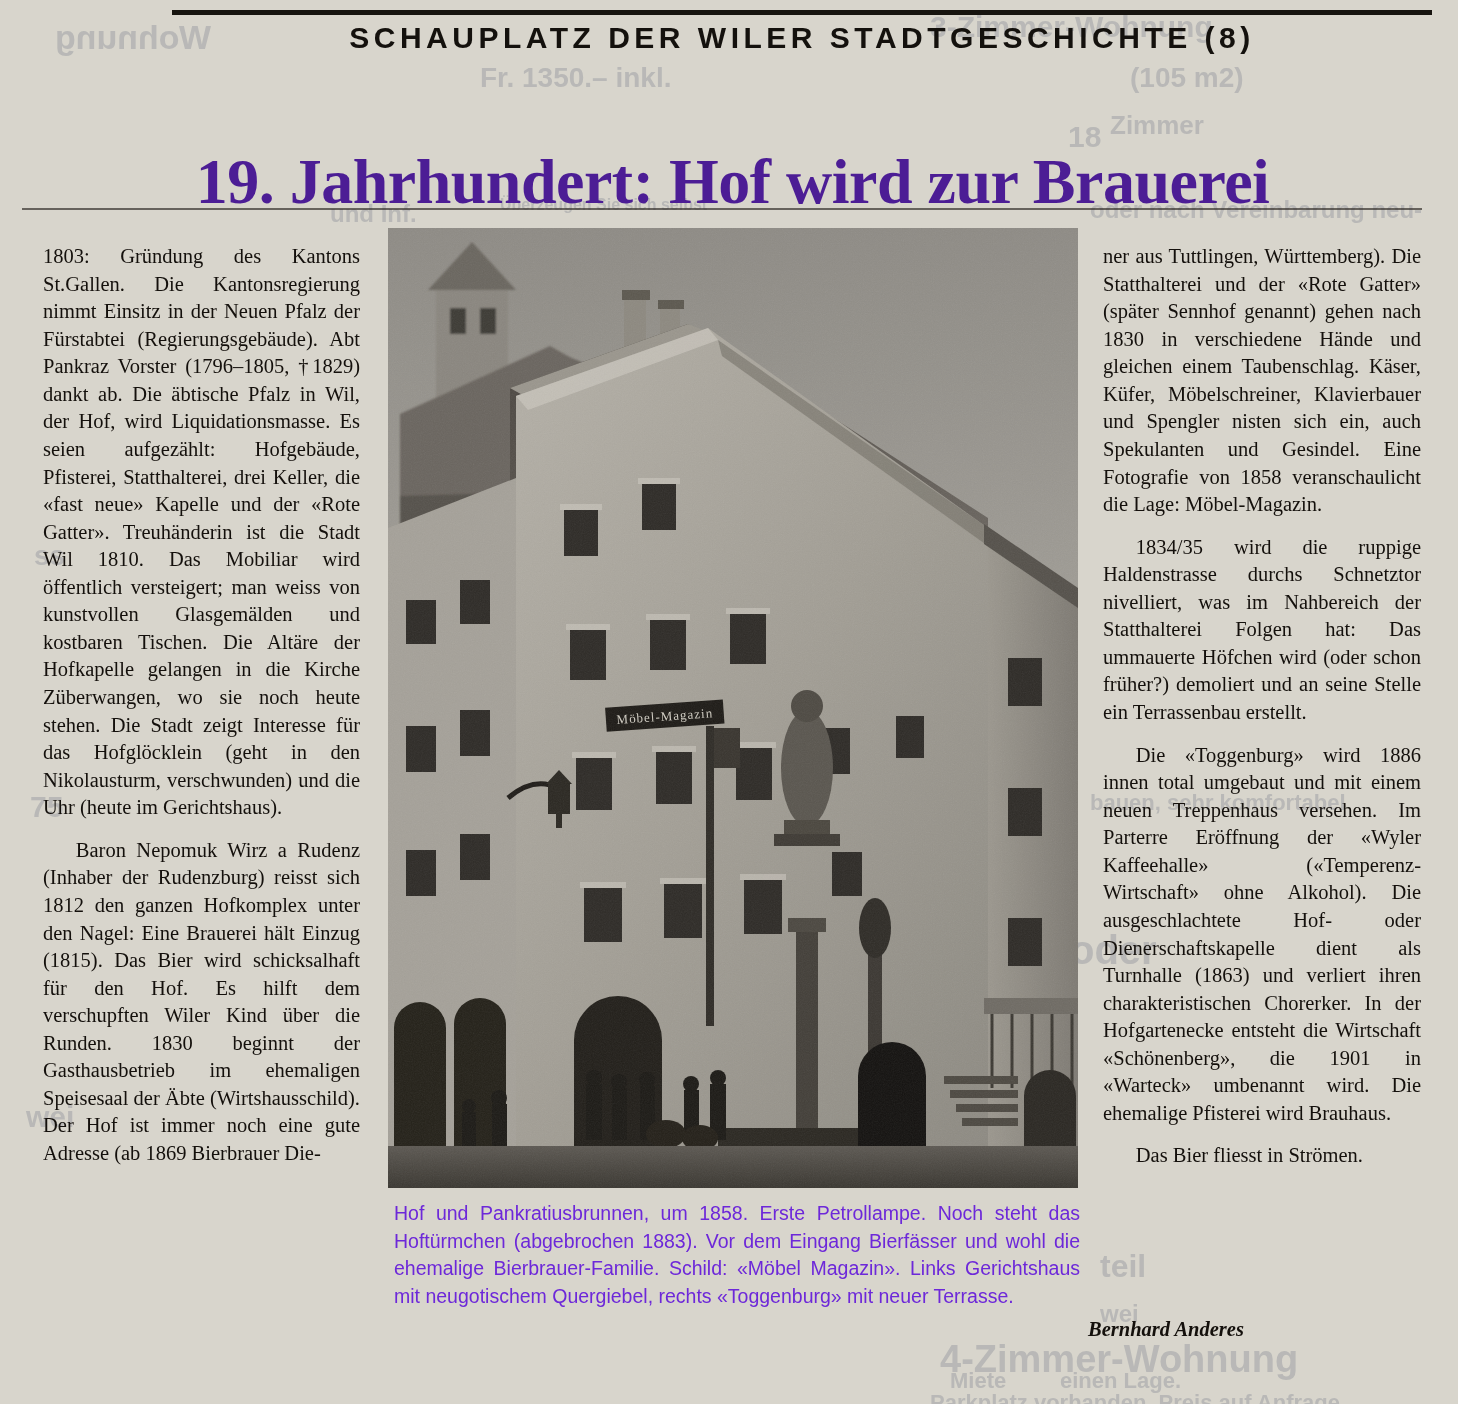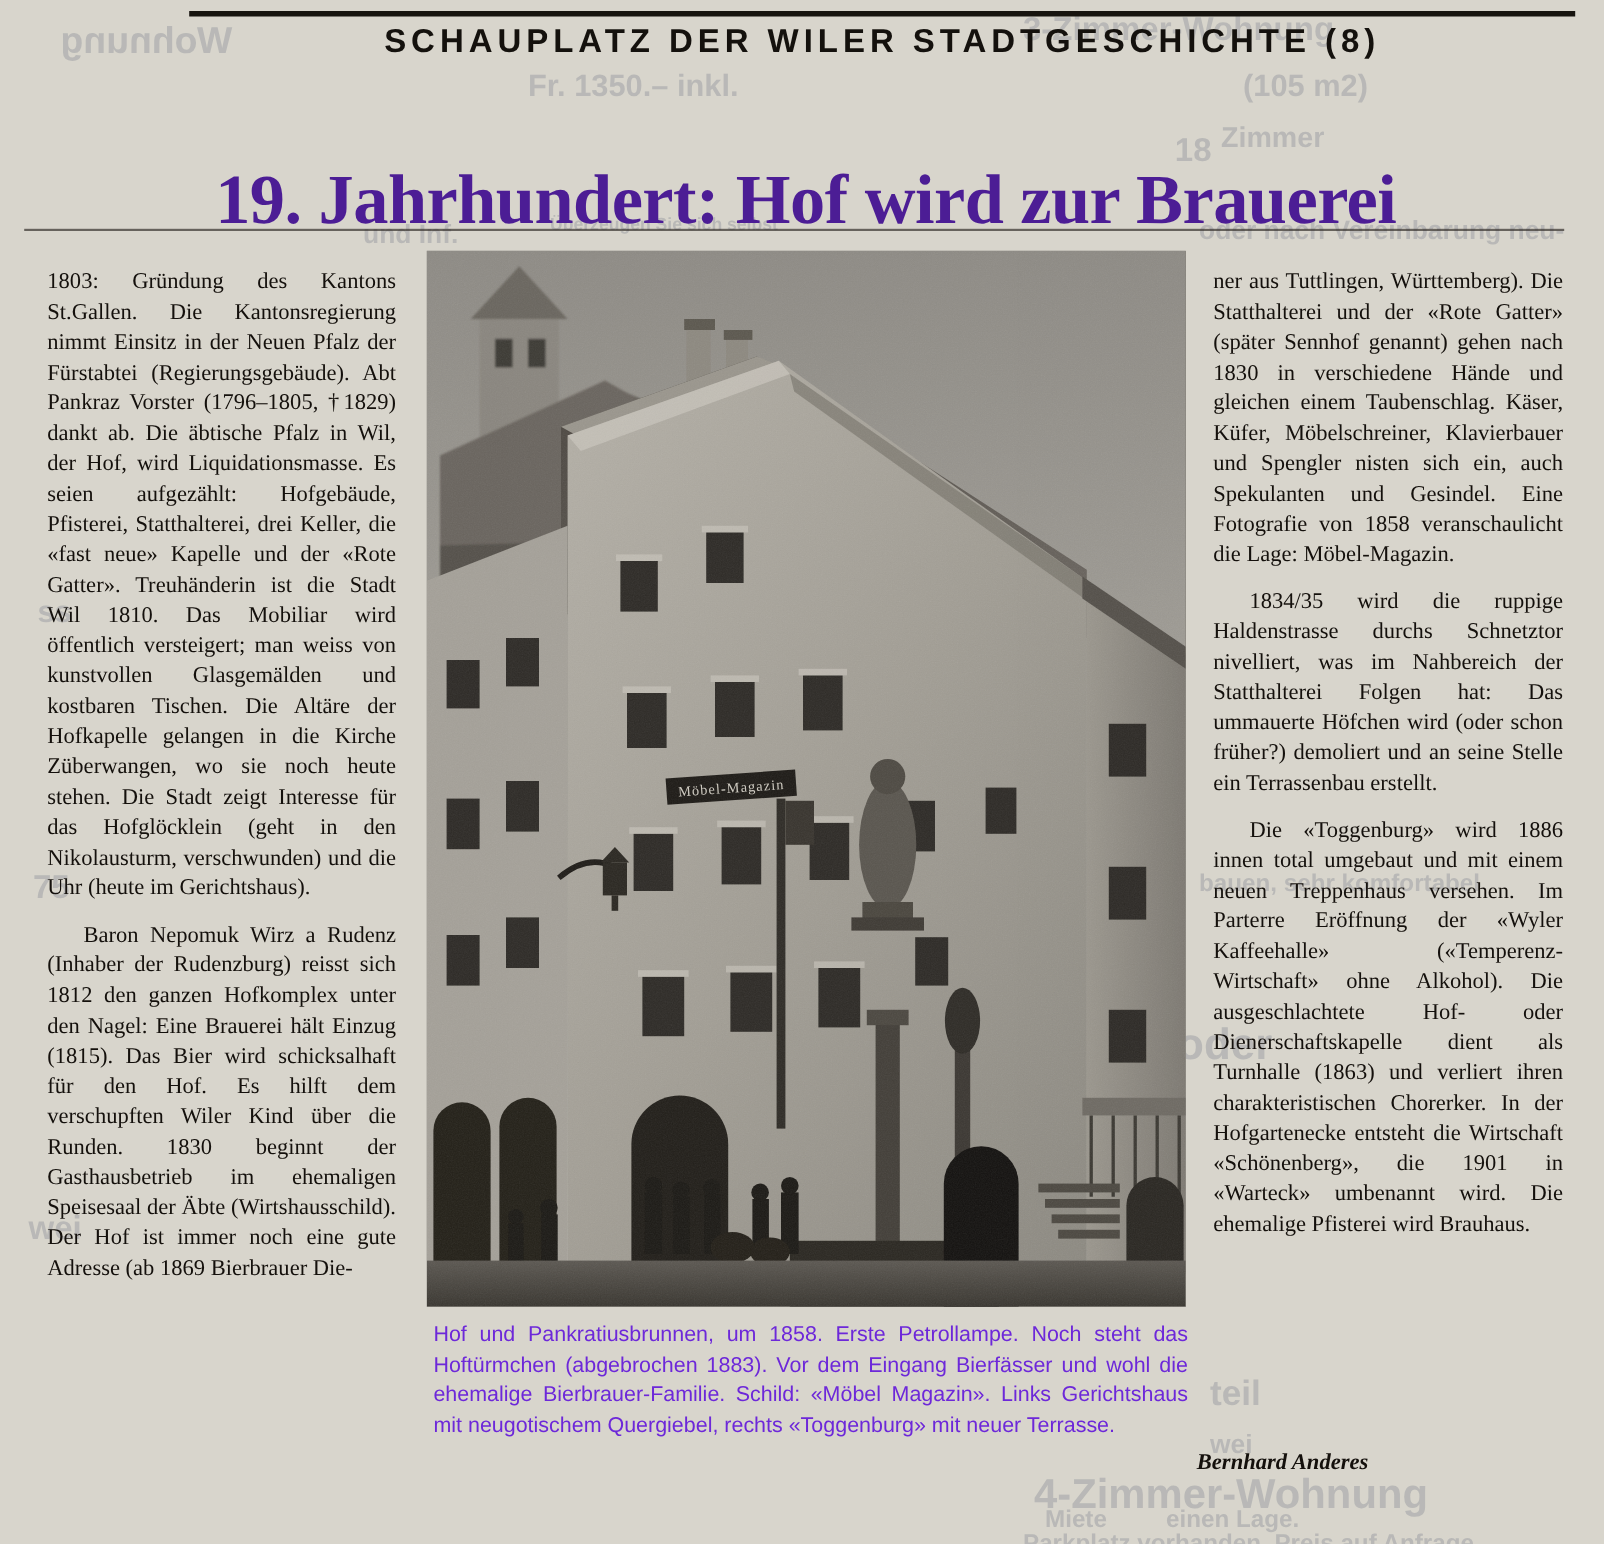--- a/index.html
+++ b/index.html
@@ -369,17 +369,18 @@
       <rect x="0" y="0" width="690" height="960" filter="url(#grain)" opacity="0.55"></rect>
     </svg>
   </figure>
 
   <div class="caption">Hof und Pankratiusbrunnen, um 1858. Erste Petrollampe. Noch steht das Hoftürmchen (abgebrochen 1883). Vor dem Eingang Bierfässer und wohl die ehemalige Bierbrauer-Familie. Schild: «Möbel Magazin». Links Gerichtshaus mit neugotischem Quergiebel, rechts «Toggenburg» mit neuer Terrasse.</div>
 
   <div class="col col-right">
     <p>ner aus Tuttlingen, Württemberg). Die Statthalterei und der «Rote Gatter» (später Sennhof genannt) gehen nach 1830 in verschiedene Hände und gleichen einem Taubenschlag. Käser, Küfer, Möbelschreiner, Klavierbauer und Spengler nisten sich ein, auch Spekulanten und Gesindel. Eine Fotografie von 1858 veranschaulicht die Lage: Möbel-Magazin.</p>
     <p>1834/35 wird die ruppige Haldenstrasse durchs Schnetztor nivelliert, was im Nahbereich der Statthalterei Folgen hat: Das ummauerte Höfchen wird (oder schon früher?) demoliert und an seine Stelle ein Terrassenbau erstellt.</p>
     <p>Die «Toggenburg» wird 1886 innen total umgebaut und mit einem neuen Treppenhaus versehen. Im Parterre Eröffnung der «Wyler Kaffeehalle» («Temperenz-Wirtschaft» ohne Alkohol). Die ausgeschlachtete Hof- oder Dienerschaftskapelle dient als Turnhalle (1863) und verliert ihren charakteristischen Chorerker. In der Hofgartenecke entsteht die Wirtschaft «Schönenberg», die 1901 in «Warteck» umbenannt wird. Die ehemalige Pfisterei wird Brauhaus.</p>
+    <p>Das Bier fliesst in Strömen.</p>
   </div>
 
   <div class="byline">Bernhard Anderes</div>
 
 </div>
 
 </body></html>

